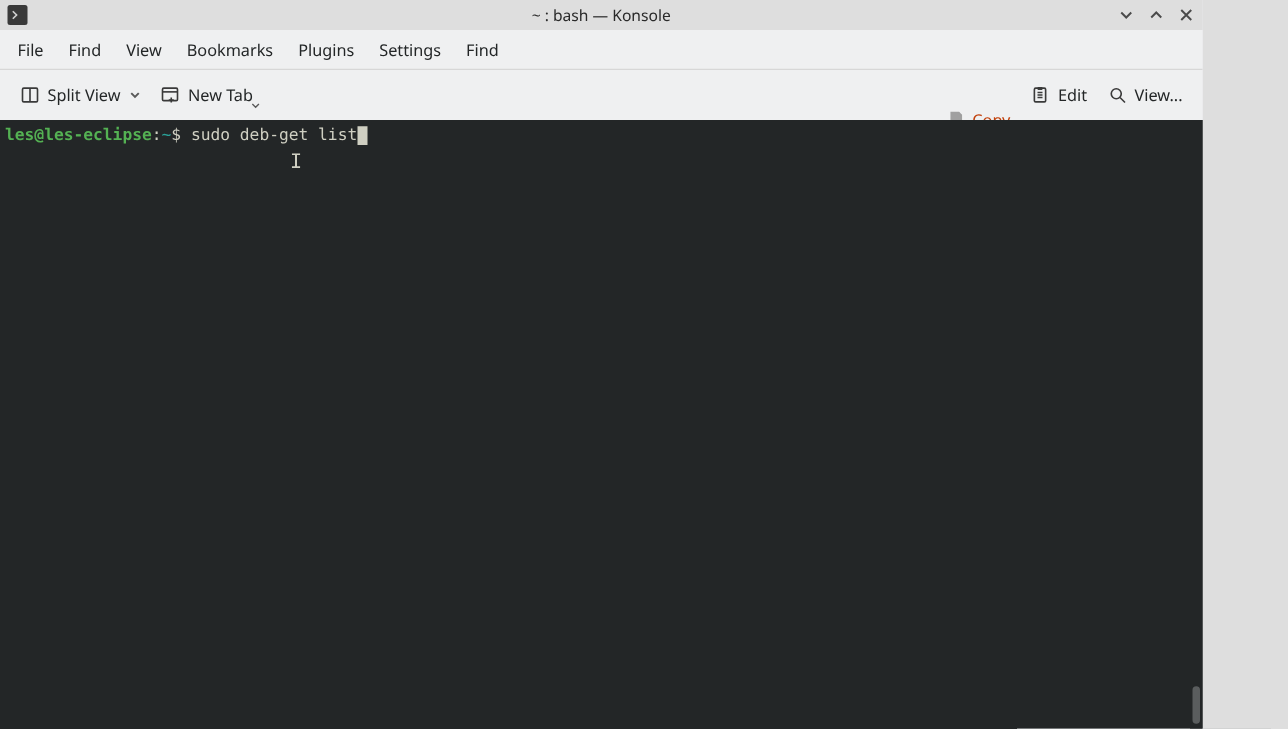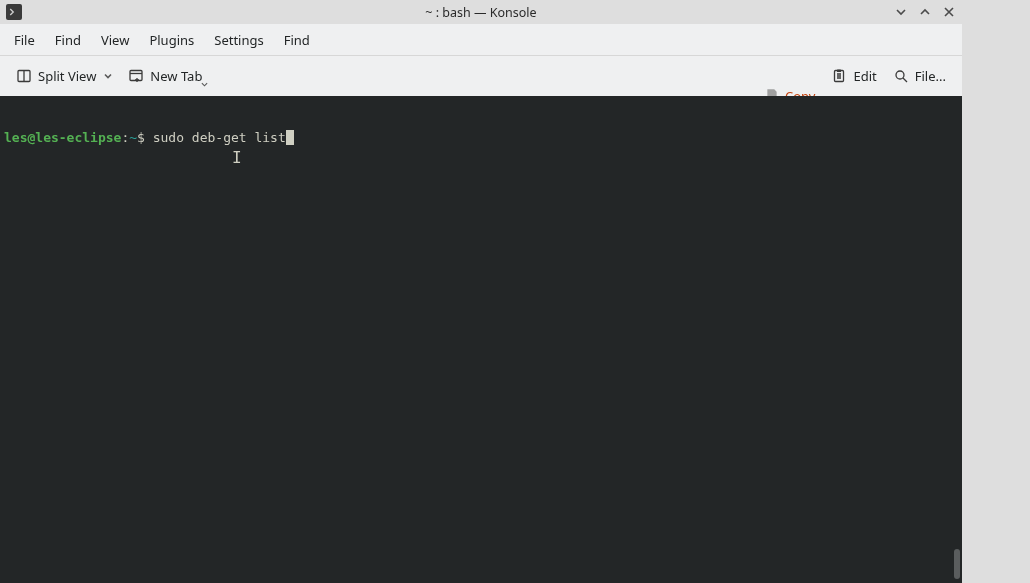--- a/index.html
+++ b/index.html
@@ -21,21 +21,21 @@
   .toolbar .tb-btn.disabled { color: #c2410c; cursor: default; margin-top: 40px; }
   .toolbar .tb-btn.disabled svg { stroke: #a0a0a0; fill: #a0a0a0; }
   .toolbar .tb-icon { width: 16px; height: 16px; display: inline-flex; align-items: center; justify-content: center; }
   .toolbar .tb-icon svg { width: 16px; height: 16px; stroke: #3a3a3a; fill: none; stroke-width: 1.3; }
   .toolbar .spacer { flex: 1; }
   .toolbar .dropdown-ind { width: 8px; height: 16px; display: inline-flex; align-items: center; justify-content: center; margin-left: 2px; }
   .toolbar .dropdown-ind svg { width: 8px; height: 8px; stroke: #5a5a5a; stroke-width: 1.6; fill: none; }
   .small-drop { position:absolute; bottom:-2px; right:2px; }
 
   .terminal-wrap { flex: 1; display: flex; background: #232627; position: relative; }
-  .terminal { flex: 1; font-family: "Hack", "DejaVu Sans Mono", "Menlo", monospace; font-size: 13px; line-height: 18px; color: #cfcfc2; padding: 4px 4px; white-space: pre; position: relative; margin-top: 29px; }
+  .terminal { flex: 1; font-family: "Hack", "DejaVu Sans Mono", "Menlo", monospace; font-size: 13px; line-height: 18px; color: #cfcfc2; padding: 4px 4px; white-space: pre; position: relative; }
   .prompt-user { color: #54b153; font-weight: bold; }
   .prompt-colon { color: #cfcfc2; }
   .prompt-path { color: #2aa198; }
   .prompt-dollar { color: #cfcfc2; }
   .cmd { color: #cfcfc2; }
   .cursor-block { display: inline-block; width: 8px; height: 15px; background: #cfcfc2; vertical-align: text-bottom; }
   .ibeam { position: absolute; color: #cfcfc2; font-size: 16px; pointer-events: none; }
 
   .scrollbar-gutter { width: 10px; background: #232627; display: flex; align-items: flex-end; justify-content: center; padding-bottom: 4px; }
   .scrollbar-thumb { width: 6px; height: 30px; background: #5a5d5e; border-radius: 3px; }
@@ -68,20 +68,21 @@
             <path d="M2 2 L10 10 M10 2 L2 10"></path>
           </svg>
       </span>
     </div>
   </div>
 
   <div class="menubar">
     <div class="menu-item">File</div>
     <div class="menu-item">Find</div>
     <div class="menu-item">View</div>
+    <div class="menu-item">Bookmarks</div>
     <div class="menu-item">Plugins</div>
     <div class="menu-item">Settings</div>
     <div class="menu-item">Find</div>
   </div>
 
   <div class="toolbar">
     <div class="tb-btn">
       <span class="tb-icon">
         <svg viewBox="0 0 16 16">
             <rect x="2" y="2.5" width="12" height="11" rx="1"></rect>
@@ -132,21 +133,21 @@
       </span>
       <span>Edit</span>
     </div>
     <div class="tb-btn">
       <span class="tb-icon">
         <svg viewBox="0 0 16 16">
             <circle cx="7" cy="7" r="4"></circle>
             <path d="M10 10 L14 14"></path>
           </svg>
       </span>
-      <span>File...</span>
+      <span>View...</span>
     </div>
   </div>
 
   <div class="terminal-wrap">
     <div class="terminal"><span class="prompt-user">les@les-eclipse</span><span class="prompt-colon">:</span><span class="prompt-path">~</span><span class="prompt-dollar">$ </span><span class="cmd">sudo deb-get list</span><span class="cursor-block"></span>
       <span class="ibeam" style="left:232px; top:24px;">I</span>
     </div>
     <div class="scrollbar-gutter">
       <div class="scrollbar-thumb"></div>
     </div>

